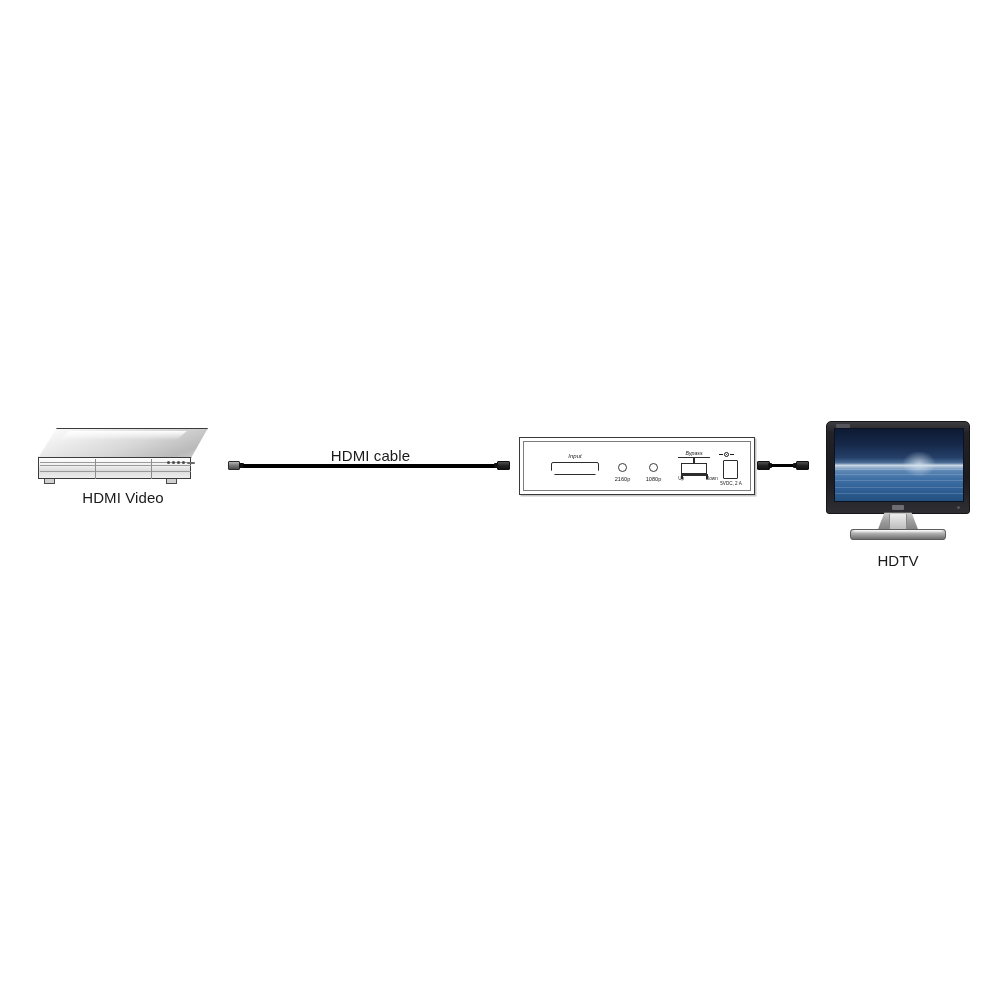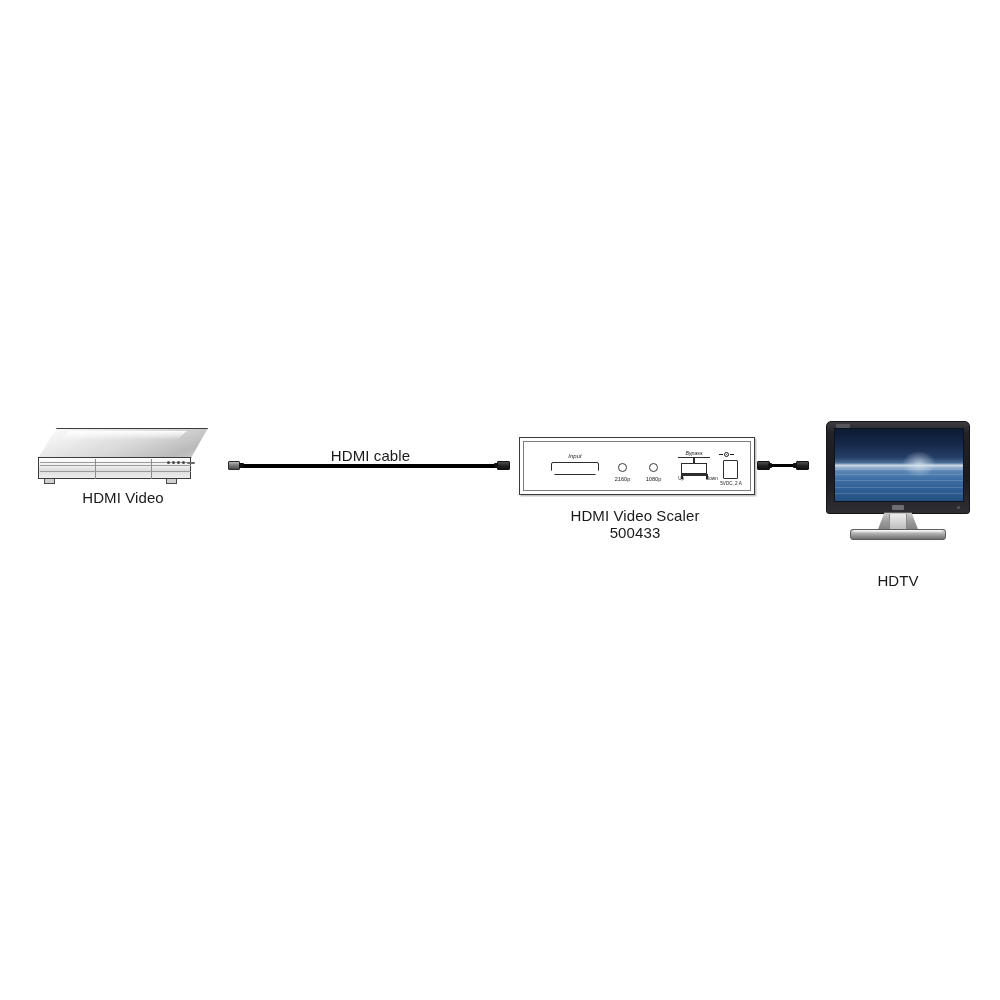--- a/index.html
+++ b/index.html
@@ -456,22 +456,20 @@
 
     <div class="dc-symbol" style="left:199px; top:14px;">
       <span class="dc-sym-bar"></span>
       <span class="dc-sym-ring"></span>
       <span class="dc-sym-bar"></span>
     </div>
     <div class="dc-jack" style="left:203px; top:22px; width:15px; height:19px;"></div>
     <div class="panel-label up" style="left:193px; top:43px; width:36px;">5VDC, 2 A</div>
   </div>
 
-  <div class="caption" style="left:545px; top:507px; width:180px;">HDMI Video Scaler
-500433</div>
 
   <div class="hdmi-plug dark" style="left:757px; top:461px; width:13px; height:9px;"></div>
   <div class="plug-neck" style="left:768px; top:463px; width:4px; height:5px;"></div>
   <div class="cable-line" style="left:771px; top:464px; width:24px; height:3px;"></div>
   <div class="plug-neck" style="left:793px; top:463px; width:4px; height:5px;"></div>
   <div class="hdmi-plug dark" style="left:796px; top:461px; width:13px; height:9px;"></div>
 
   <div id="hdtv">
     <div class="tv-bezel">
       <div class="tv-brand"></div>
@@ -485,15 +483,15 @@
       </div>
       <div class="tv-logo"></div>
       <div class="tv-led"></div>
     </div>
     <div class="tv-neck"></div>
     <div class="tv-neck-inset"></div>
     <div class="tv-base"></div>
     <div class="tv-base-shine"></div>
   </div>
 
-  <div class="caption" style="left:826px; top:572px; width:144px;">HDTV</div>
+  <div class="caption" style="left:826px; top:552px; width:144px;">HDTV</div>
 
 </div>
 
 </body></html>

